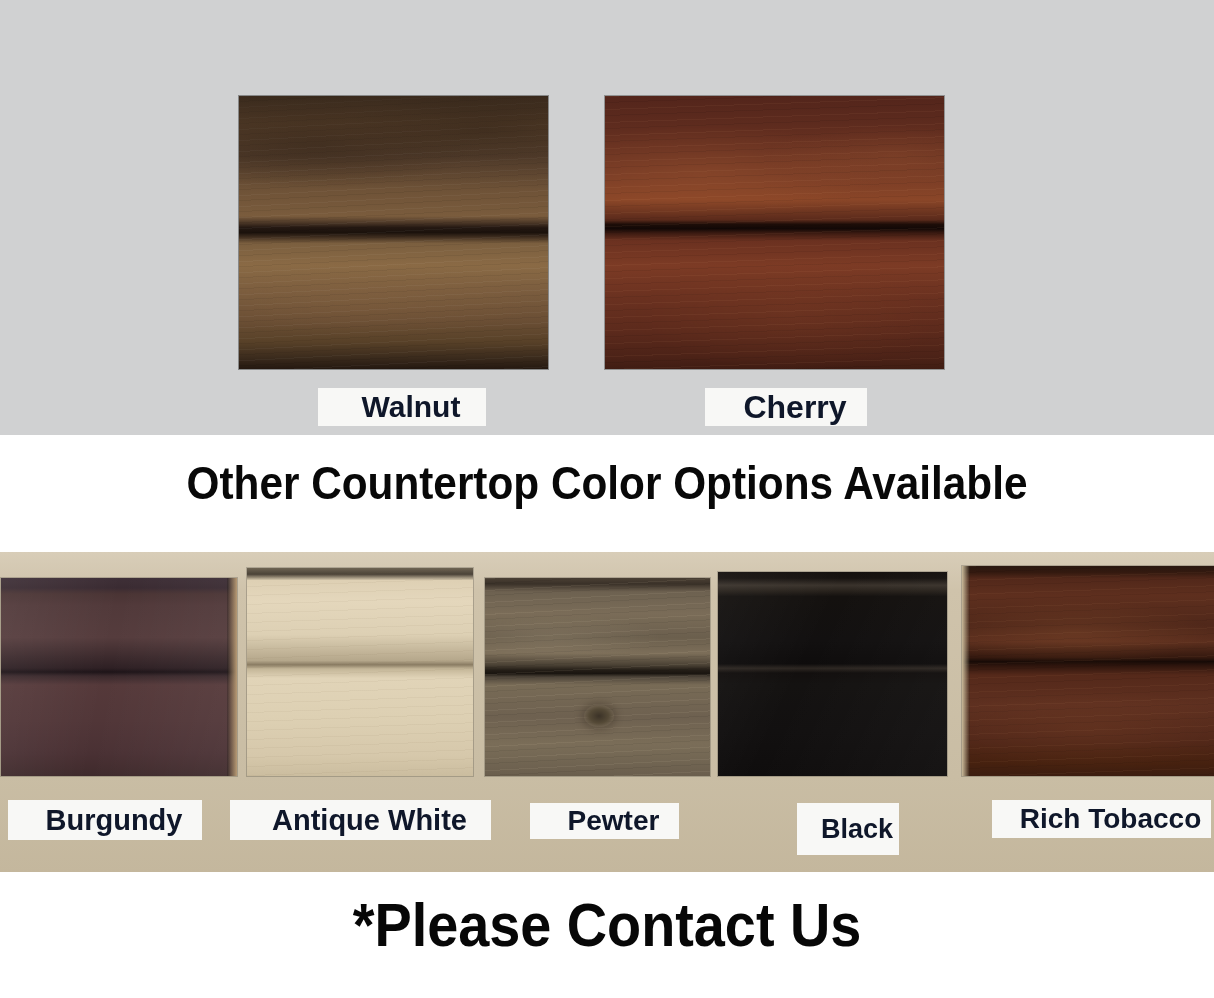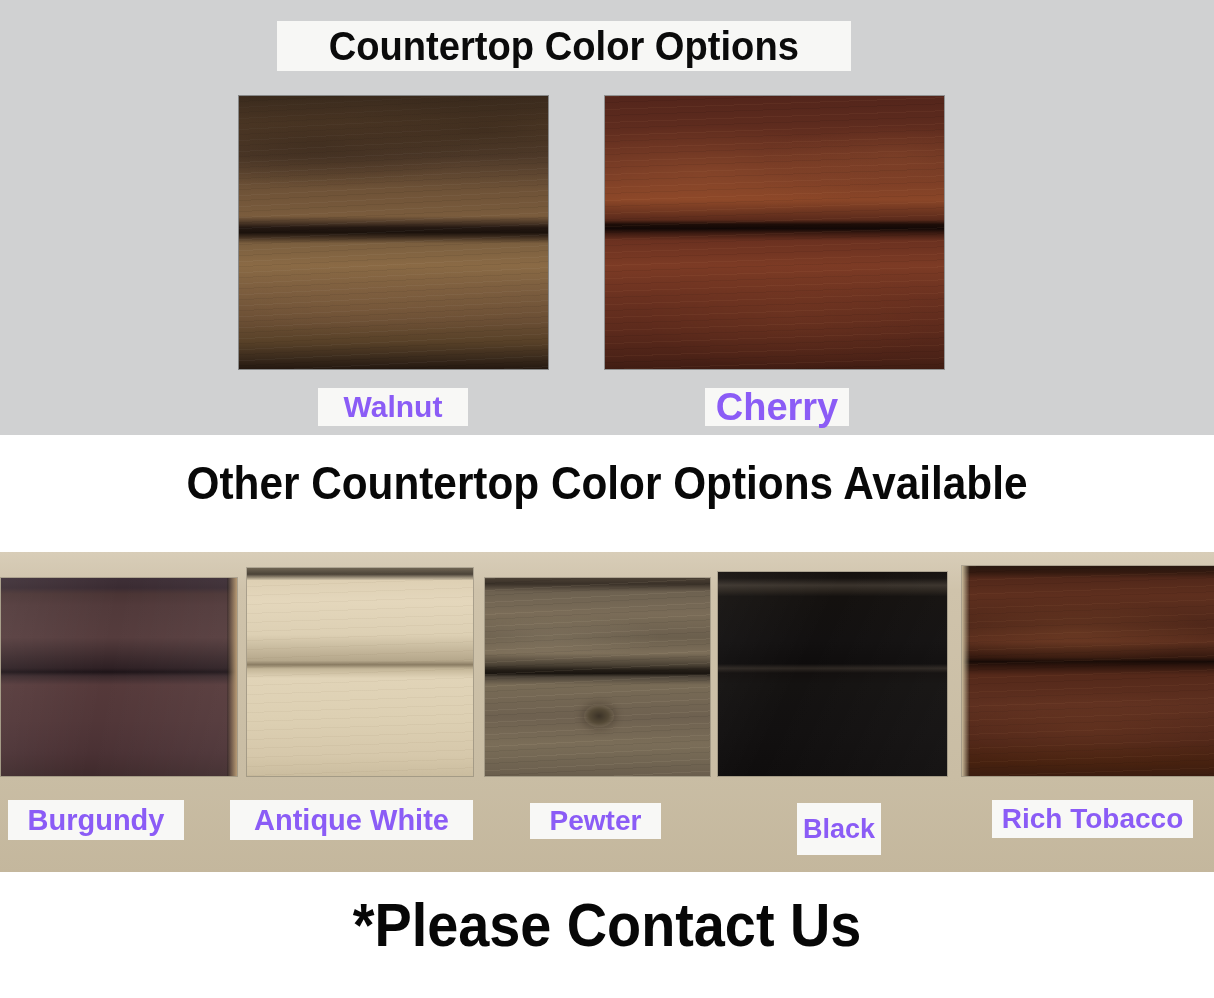--- a/index.html
+++ b/index.html
@@ -87,24 +87,24 @@
         rgba(0,0,0,0) 7px, rgba(0,0,0,0) 13px),
       radial-gradient(ellipse 250px 70px at 30% 28%, rgba(190,110,60,.35), rgba(0,0,0,0) 70%),
       radial-gradient(ellipse 220px 80px at 55% 80%, rgba(150,80,45,.30), rgba(0,0,0,0) 72%),
       radial-gradient(ellipse 180px 45px at 85% 22%, rgba(200,120,65,.28), rgba(0,0,0,0) 70%);
   }
 
   
   .lbl{
     position:absolute;background:#f8f8f6;
     display:flex;align-items:center;justify-content:center;
-    color:#8b5cf6;font-weight:bold;white-space:nowrap;line-height:1;
+    color:#0f172a;font-weight:bold;white-space:nowrap;line-height:1;padding-left:18px;
   }
   #lbl-walnut{left:318px;top:388px;width:150px;height:38px;font-size:30px;}
-  #lbl-cherry{left:705px;top:388px;width:144px;height:38px;font-size:38px;}
+  #lbl-cherry{left:705px;top:388px;width:144px;height:38px;font-size:32px;}
 
   
   .section-mid{
     position:absolute;left:0;top:435px;width:1214px;height:117px;
     background:#ffffff;
   }
   .subtitle{
     position:absolute;left:0;top:460px;width:1214px;
     text-align:center;
     font-size:46px;font-weight:bold;color:#080808;
@@ -237,23 +237,20 @@
     white-space:nowrap;line-height:1;
   }
 </style>
 </head>
 <body>
 
 <div class="page">
 
   <div class="section-top">
 
-    <div class="title-band">
-      <span class="title-text">Countertop  Color Options</span>
-    </div>
 
     <div class="sw" id="sw-walnut">
       <div class="walnut-base"></div>
       <div class="walnut-grain"></div>
       <div class="walnut-dark-top"></div>
     </div>
 
     <div class="sw" id="sw-cherry">
       <div class="cherry-base"></div>
       <div class="cherry-grain"></div>

